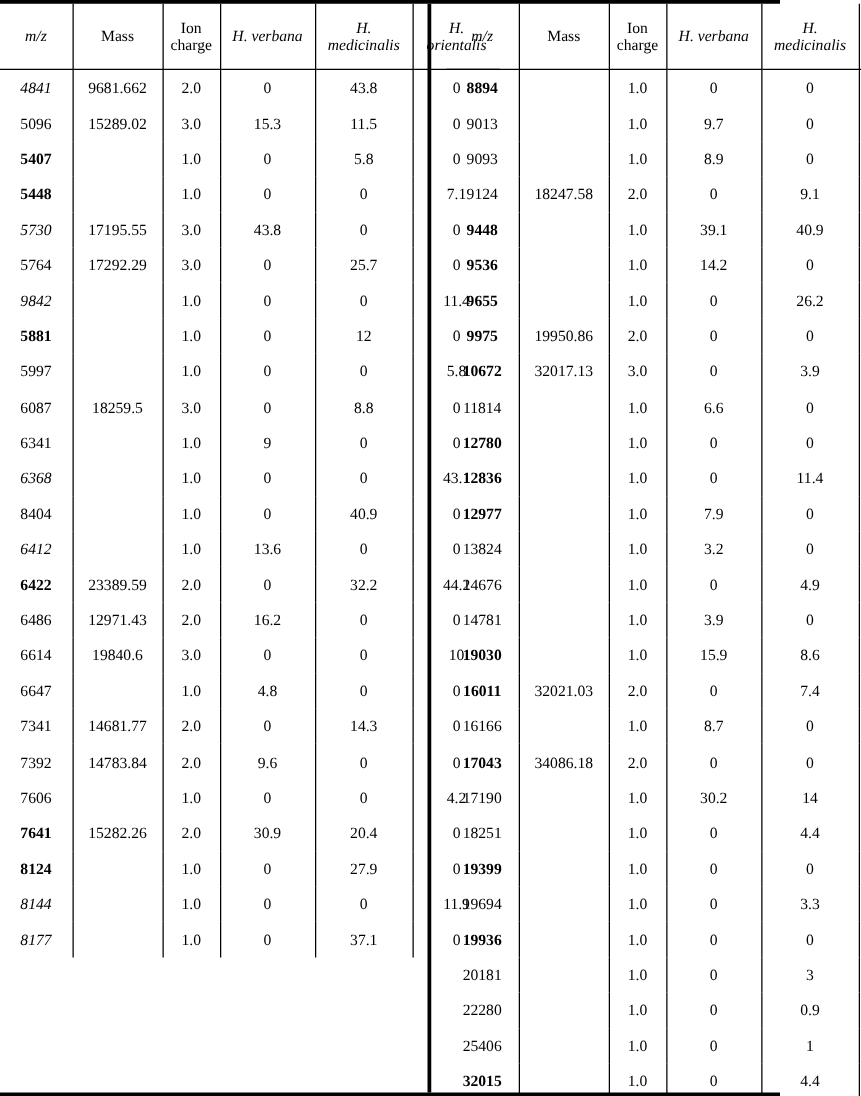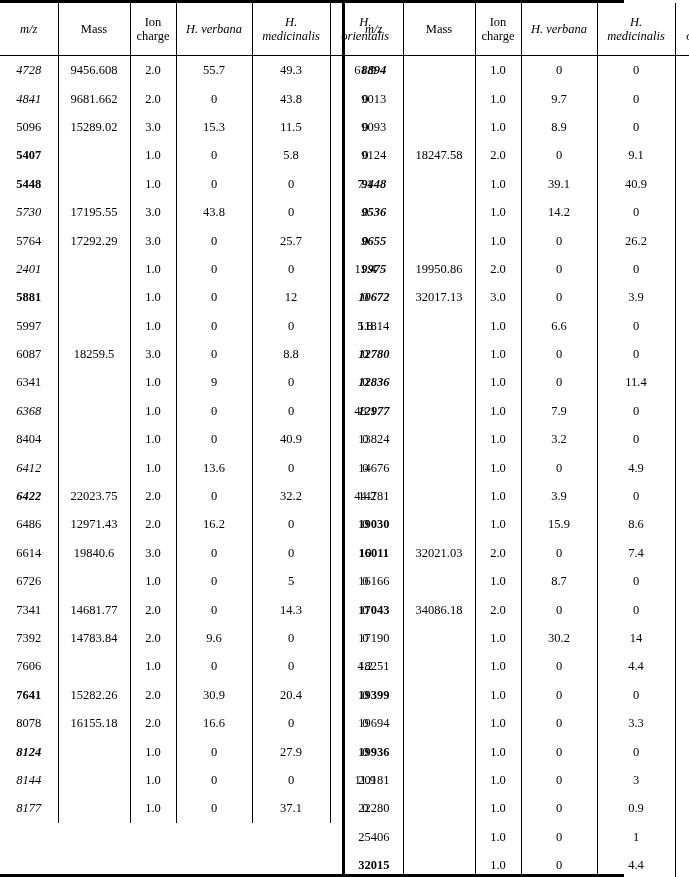--- a/index.html
+++ b/index.html
@@ -16,20 +16,21 @@
   }
 
   .page {
     width: 624px;
     height: 877px;
     box-sizing: border-box;
     position: relative;
     border-top: 3px solid #000;
     border-bottom: 3px solid #000;
     display: flex;
+    gap: 12px;
   }
 
   .subtable {
     box-sizing: border-box;
     height: 100%;
     display: flex;
     flex-direction: column;
   }
   .subtable.left  { width: 345px; border-right: 3px solid #000; }
   .subtable.right { width: 344px; }
@@ -78,21 +79,21 @@
   .c-verb   { width: 76px; }
   .c-med    { width: 78px; }
   .c-ori    { width: 70px; }
 
   .hdr-it { font-style: italic; }
 
   
   .s-regular     { font-style: normal; font-weight: normal; }
   .s-italic      { font-style: italic; font-weight: normal; }
   .s-bold        { font-style: normal; font-weight: bold; margin-top: 33px; }
-  .s-bolditalic  { font-style: italic; font-weight: bold; }
+  .s-bolditalic  { font-weight: bold; }
 </style>
 </head>
 <body>
 
 <div class="page">
 
   <div class="subtable left">
     <table class="grid">
       <colgroup>
         <col class="c-mz">
@@ -116,28 +117,20 @@
             <span>medicinalis</span>
           </th>
           <th class="hdr-it">
             <span>H.</span><br>
             <span>orientalis</span>
           </th>
         </tr>
       </thead>
       <tbody id="left-body">
           <tr>
-            <td class="s-italic">4728</td>
-            <td>9456.608</td>
-            <td>2.0</td>
-            <td>55.7</td>
-            <td>49.3</td>
-            <td>61.9</td>
-          </tr>
-          <tr>
             <td class="s-italic">4841</td>
             <td>9681.662</td>
             <td>2.0</td>
             <td>0</td>
             <td>43.8</td>
             <td>0</td>
           </tr>
           <tr>
             <td class="s-regular">5096</td>
             <td>15289.02</td>
@@ -172,21 +165,21 @@
           </tr>
           <tr>
             <td class="s-regular">5764</td>
             <td>17292.29</td>
             <td>3.0</td>
             <td>0</td>
             <td>25.7</td>
             <td>0</td>
           </tr>
           <tr>
-            <td class="s-italic">2401</td>
+            <td class="s-italic">9842</td>
             <td></td>
             <td>1.0</td>
             <td>0</td>
             <td>0</td>
             <td>11.4</td>
           </tr>
           <tr>
             <td class="s-bold">5881</td>
             <td></td>
             <td>1.0</td>
@@ -237,21 +230,21 @@
           <tr>
             <td class="s-italic">6412</td>
             <td></td>
             <td>1.0</td>
             <td>13.6</td>
             <td>0</td>
             <td>0</td>
           </tr>
           <tr>
             <td class="s-bolditalic">6422</td>
-            <td>22023.75</td>
+            <td>23389.59</td>
             <td>2.0</td>
             <td>0</td>
             <td>32.2</td>
             <td>44.2</td>
           </tr>
           <tr>
             <td class="s-regular">6486</td>
             <td>12971.43</td>
             <td>2.0</td>
             <td>16.2</td>
@@ -260,25 +253,25 @@
           </tr>
           <tr>
             <td class="s-regular">6614</td>
             <td>19840.6</td>
             <td>3.0</td>
             <td>0</td>
             <td>0</td>
             <td>10</td>
           </tr>
           <tr>
-            <td class="s-regular">6726</td>
-            <td></td>
-            <td>1.0</td>
-            <td>0</td>
-            <td>5</td>
+            <td class="s-regular">6647</td>
+            <td></td>
+            <td>1.0</td>
+            <td>4.8</td>
+            <td>0</td>
             <td>0</td>
           </tr>
           <tr>
             <td class="s-regular">7341</td>
             <td>14681.77</td>
             <td>2.0</td>
             <td>0</td>
             <td>14.3</td>
             <td>0</td>
           </tr>
@@ -297,28 +290,20 @@
             <td>0</td>
             <td>0</td>
             <td>4.2</td>
           </tr>
           <tr>
             <td class="s-bold">7641</td>
             <td>15282.26</td>
             <td>2.0</td>
             <td>30.9</td>
             <td>20.4</td>
-            <td>0</td>
-          </tr>
-          <tr>
-            <td class="s-regular">8078</td>
-            <td>16155.18</td>
-            <td>2.0</td>
-            <td>16.6</td>
-            <td>0</td>
             <td>0</td>
           </tr>
           <tr>
             <td class="s-bolditalic">8124</td>
             <td></td>
             <td>1.0</td>
             <td>0</td>
             <td>27.9</td>
             <td>0</td>
           </tr>

